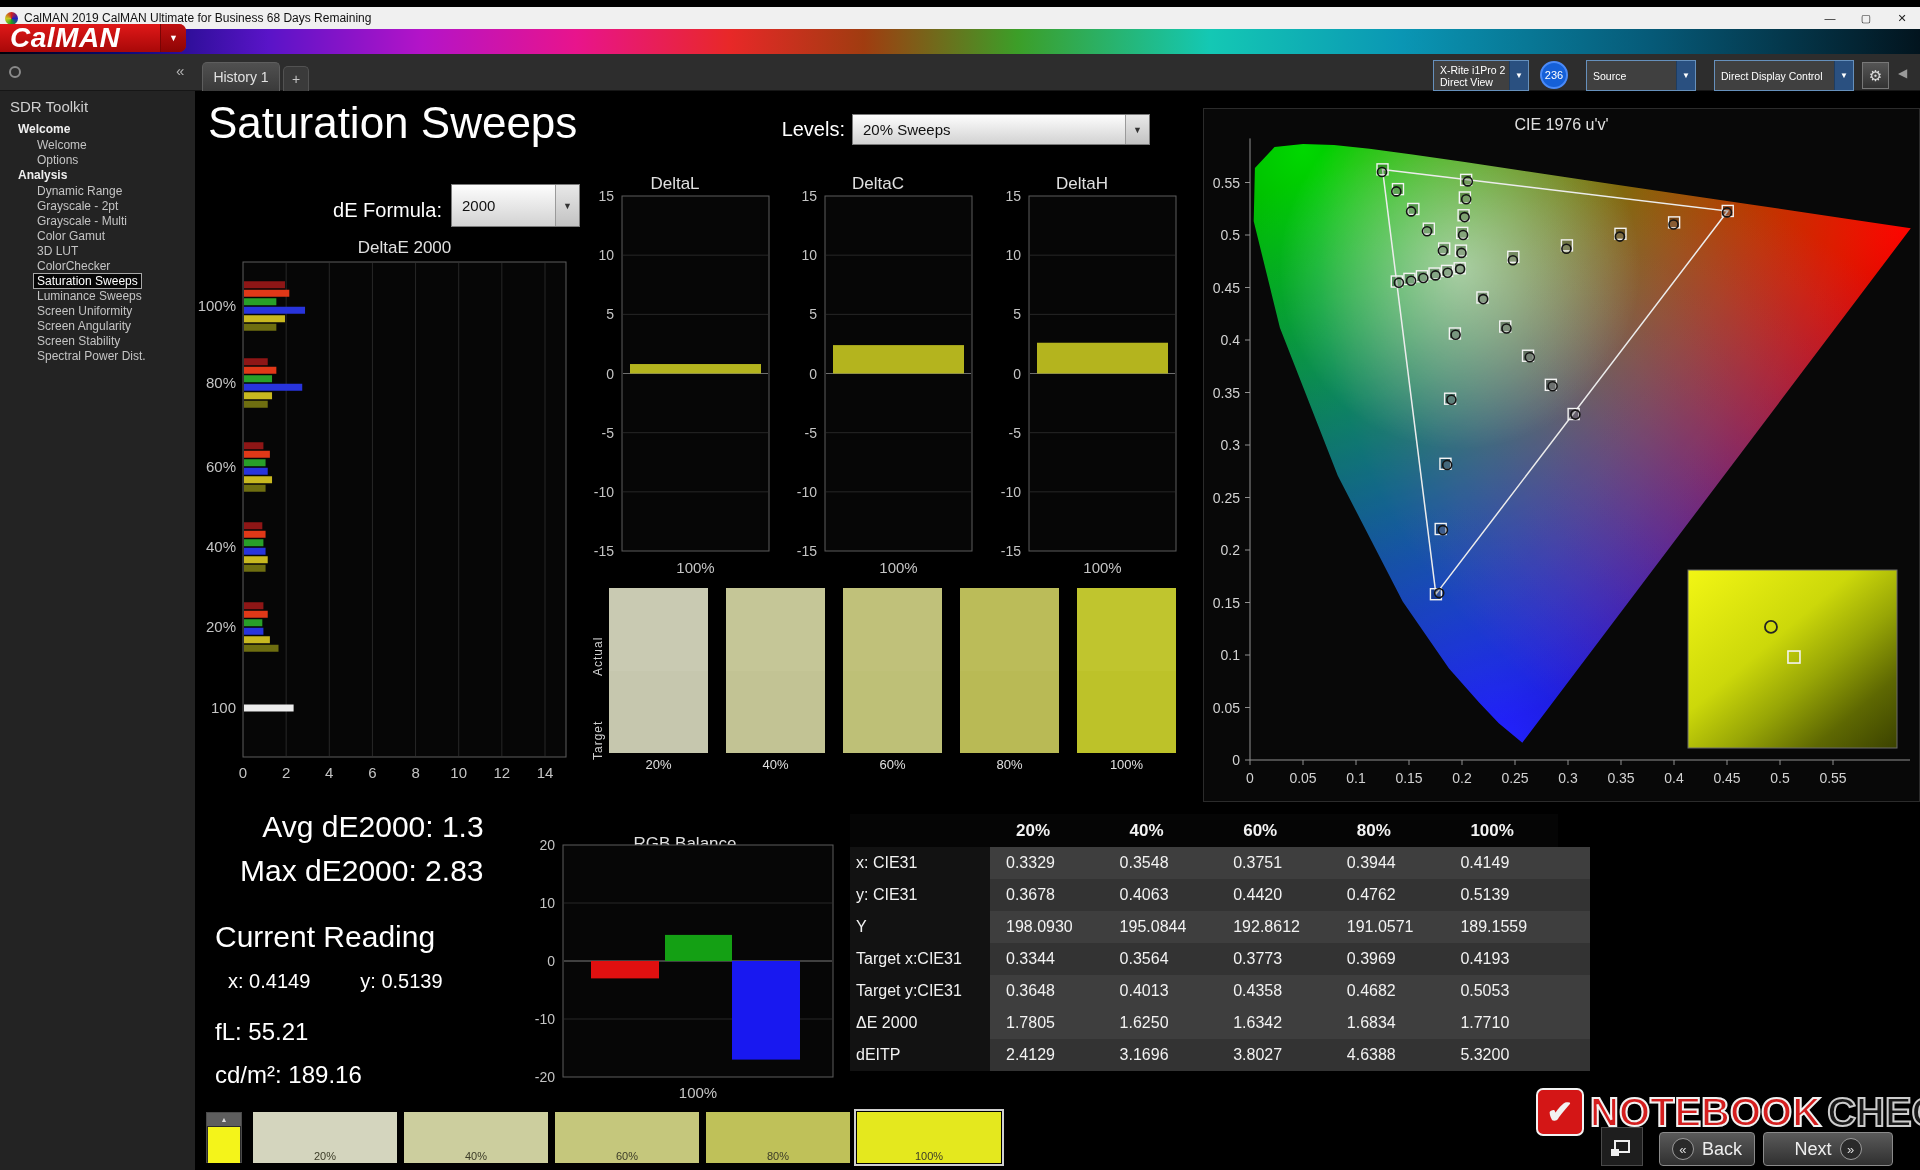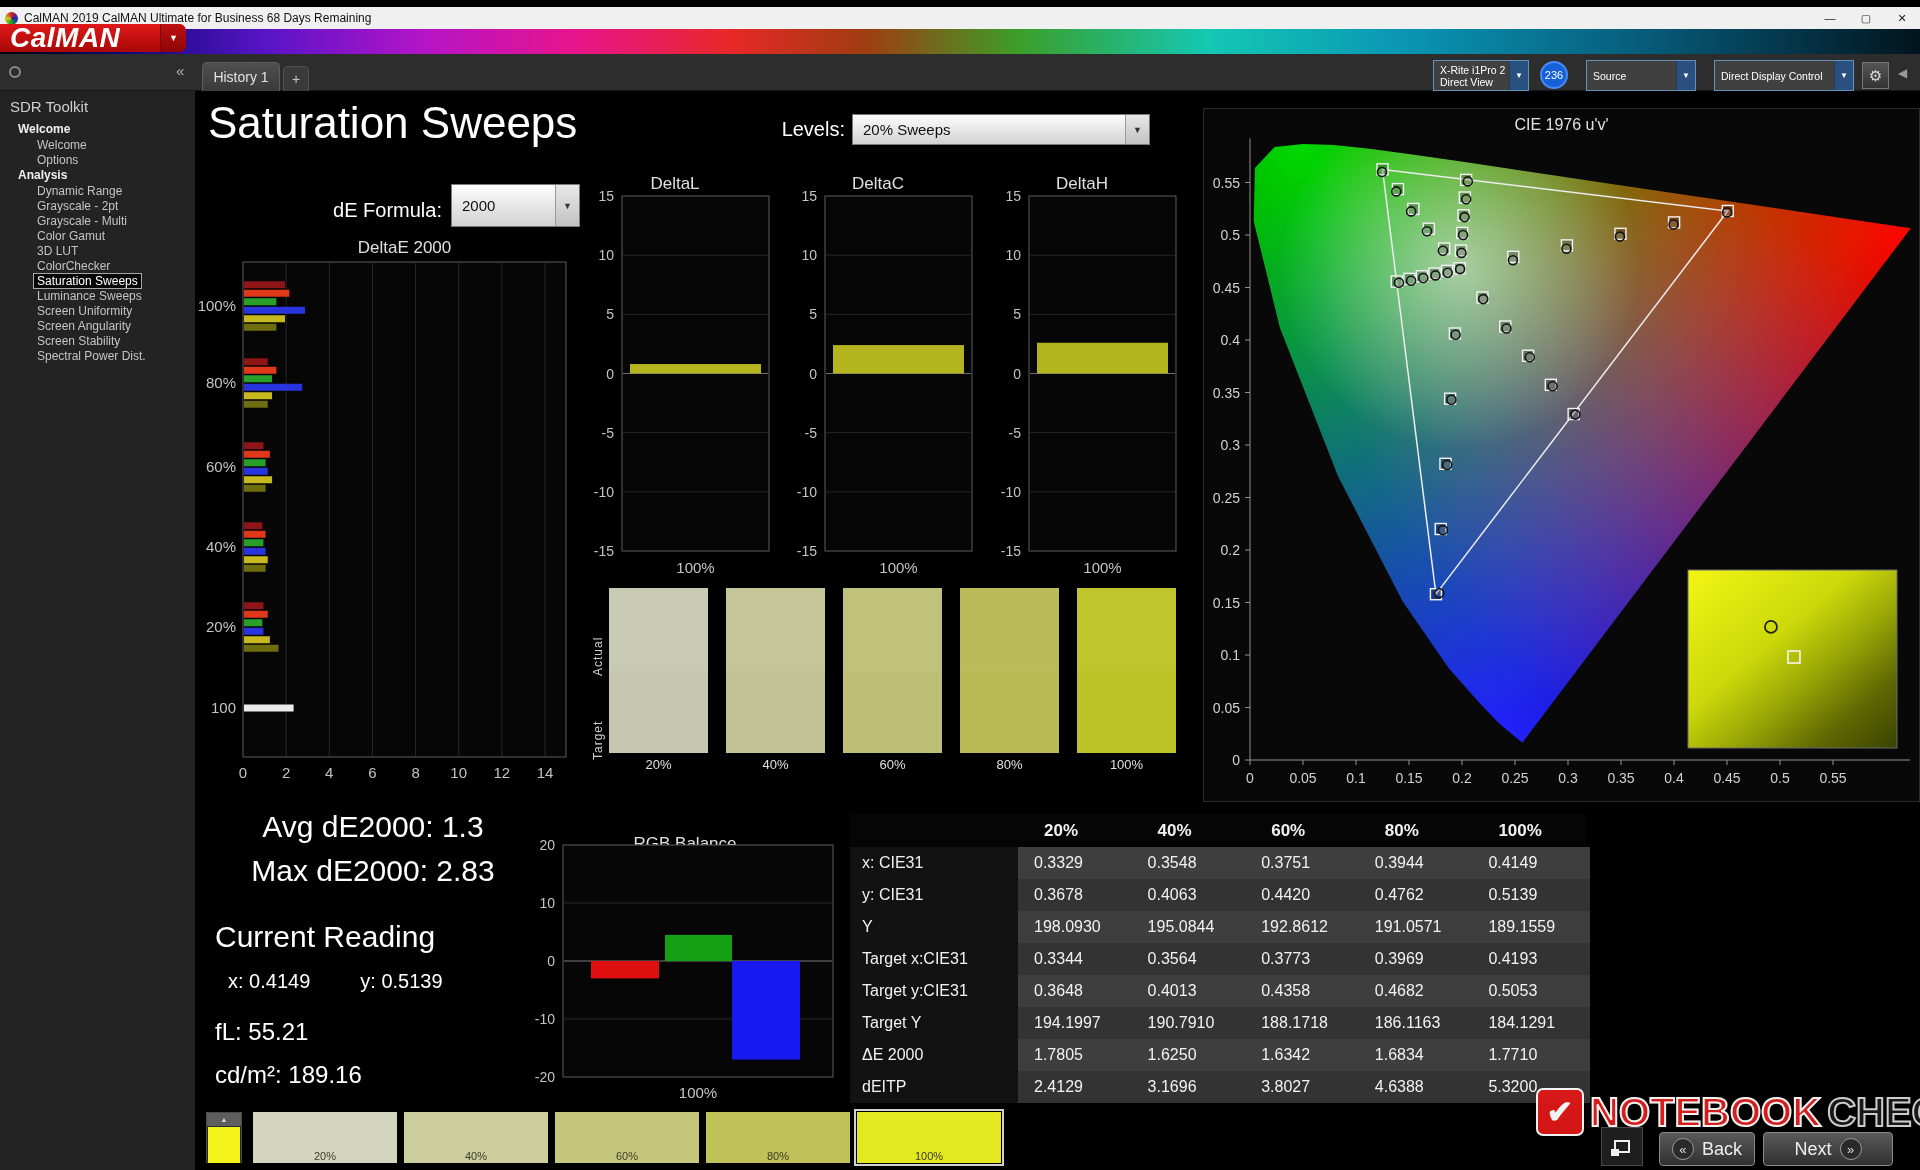--- a/index.html
+++ b/index.html
@@ -73,35 +73,35 @@
 #vl-actual{top:8px;height:86px}
 #vl-target{top:92px;height:86px}
 #swatch-row{position:absolute;left:21px;top:6px;display:flex;gap:18px}
 .swatch{width:99px;height:165px;position:relative}
 .half{height:82.5px}
 .swlabel{position:absolute;top:169px;width:100%;text-align:center;font-size:13px;color:#e0e0e0}
 
 
 .bigtext{position:absolute;color:#fff}
 #avg{left:248px;top:810px;width:250px;text-align:center;font-size:30px}
-#max{left:240px;top:854px;width:266px;text-align:center;font-size:30px}
+#max{left:240px;top:854px;width:266px;text-align:left;font-size:30px}
 #curr{left:215px;top:920px;font-size:30px}
 #xy{left:228px;top:970px;font-size:20px;display:flex;gap:50px}
 #fl{left:215px;top:1018px;font-size:24px}
 #cd{left:215px;top:1061px;font-size:24px}
 
 
 #data-table{position:absolute;left:850px;top:814px;width:740px}
 .trow{display:flex;height:32px}
 .trow.head{height:33px}
 .trow.head .tcell{background:#050505;font-weight:bold}
 .trow.odd{background:#3e3e3e}
 .trow.even{background:#333}
 .tcell{display:flex;align-items:center;font-size:16px;color:#f2f2f2}
-.tcell.label{width:168px;background:#121212;padding-left:12px}
+.tcell.label{width:140px;background:#121212;padding-left:6px}
 .tcell.vcell{width:113.6px;padding-left:16px}
 .tcell.hcell{width:113.6px;padding-left:26px;font-size:17px}
 
 
 #strip-first{position:absolute;left:206px;top:1112px;width:36px;height:51px;background:#2a2a2a;border:1px solid #4a4a4a}
 #strip-first .grip{height:13px;background:#5e5e5e;display:flex;align-items:center;justify-content:center;font-size:7px;color:#ddd}
 #strip-first .yel{height:36px;background:#f4f41a;margin:1px}
 #strip-swatches{position:absolute;left:253px;top:1112px;display:flex;gap:7px}
 .fswatch{width:144px;height:51px;position:relative}
 .fselected{outline:2px solid #d0d0d0;outline-offset:1px}
@@ -593,28 +593,20 @@
       <div class="tcell vcell">0.4193</div>
     </div>
     <div class="trow odd">
       <div class="tcell label">Target y:CIE31</div>
       <div class="tcell vcell">0.3648</div>
       <div class="tcell vcell">0.4013</div>
       <div class="tcell vcell">0.4358</div>
       <div class="tcell vcell">0.4682</div>
       <div class="tcell vcell">0.5053</div>
     </div>
-    <div class="trow even">
-      <div class="tcell label">Target Y</div>
-      <div class="tcell vcell">194.1997</div>
-      <div class="tcell vcell">190.7910</div>
-      <div class="tcell vcell">188.1718</div>
-      <div class="tcell vcell">186.1163</div>
-      <div class="tcell vcell">184.1291</div>
-    </div>
     <div class="trow odd">
       <div class="tcell label">ΔE 2000</div>
       <div class="tcell vcell">1.7805</div>
       <div class="tcell vcell">1.6250</div>
       <div class="tcell vcell">1.6342</div>
       <div class="tcell vcell">1.6834</div>
       <div class="tcell vcell">1.7710</div>
     </div>
     <div class="trow even">
       <div class="tcell label">dEITP</div>

